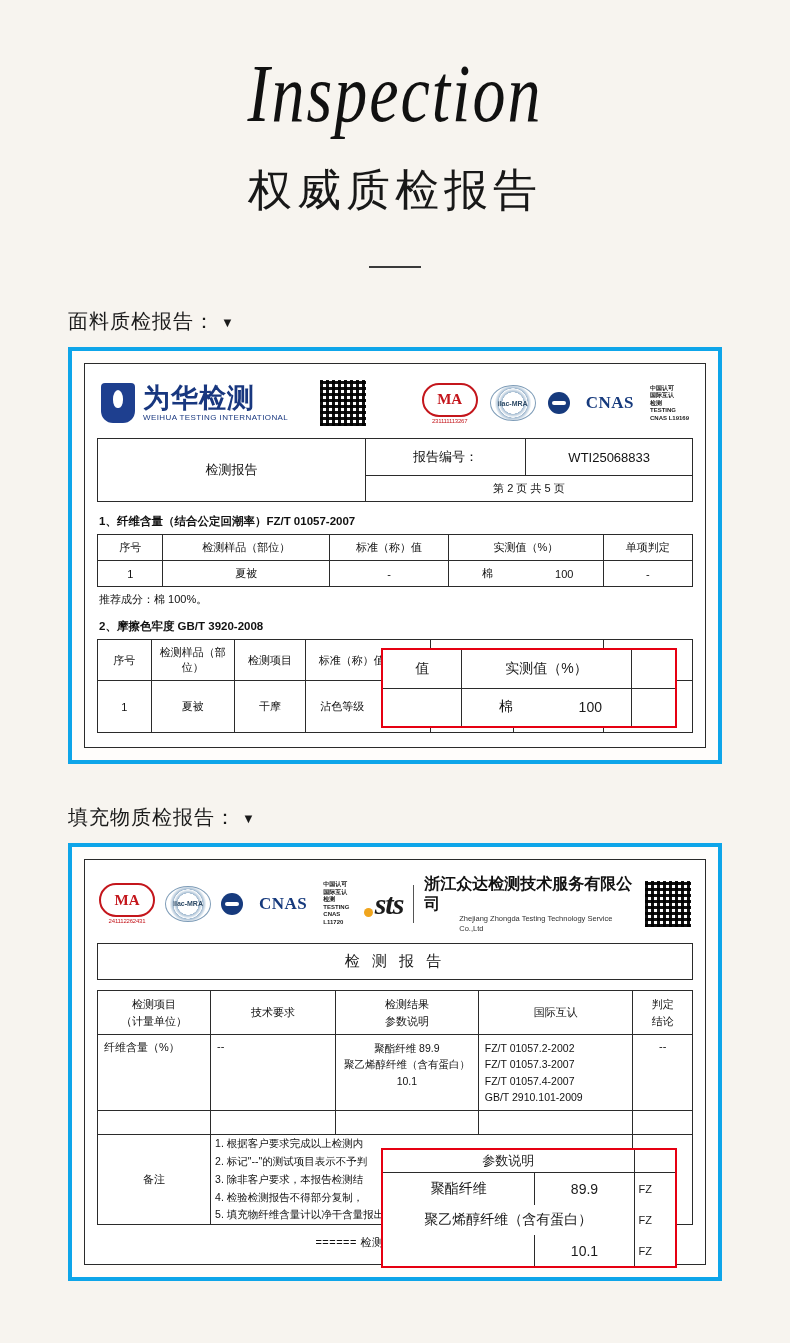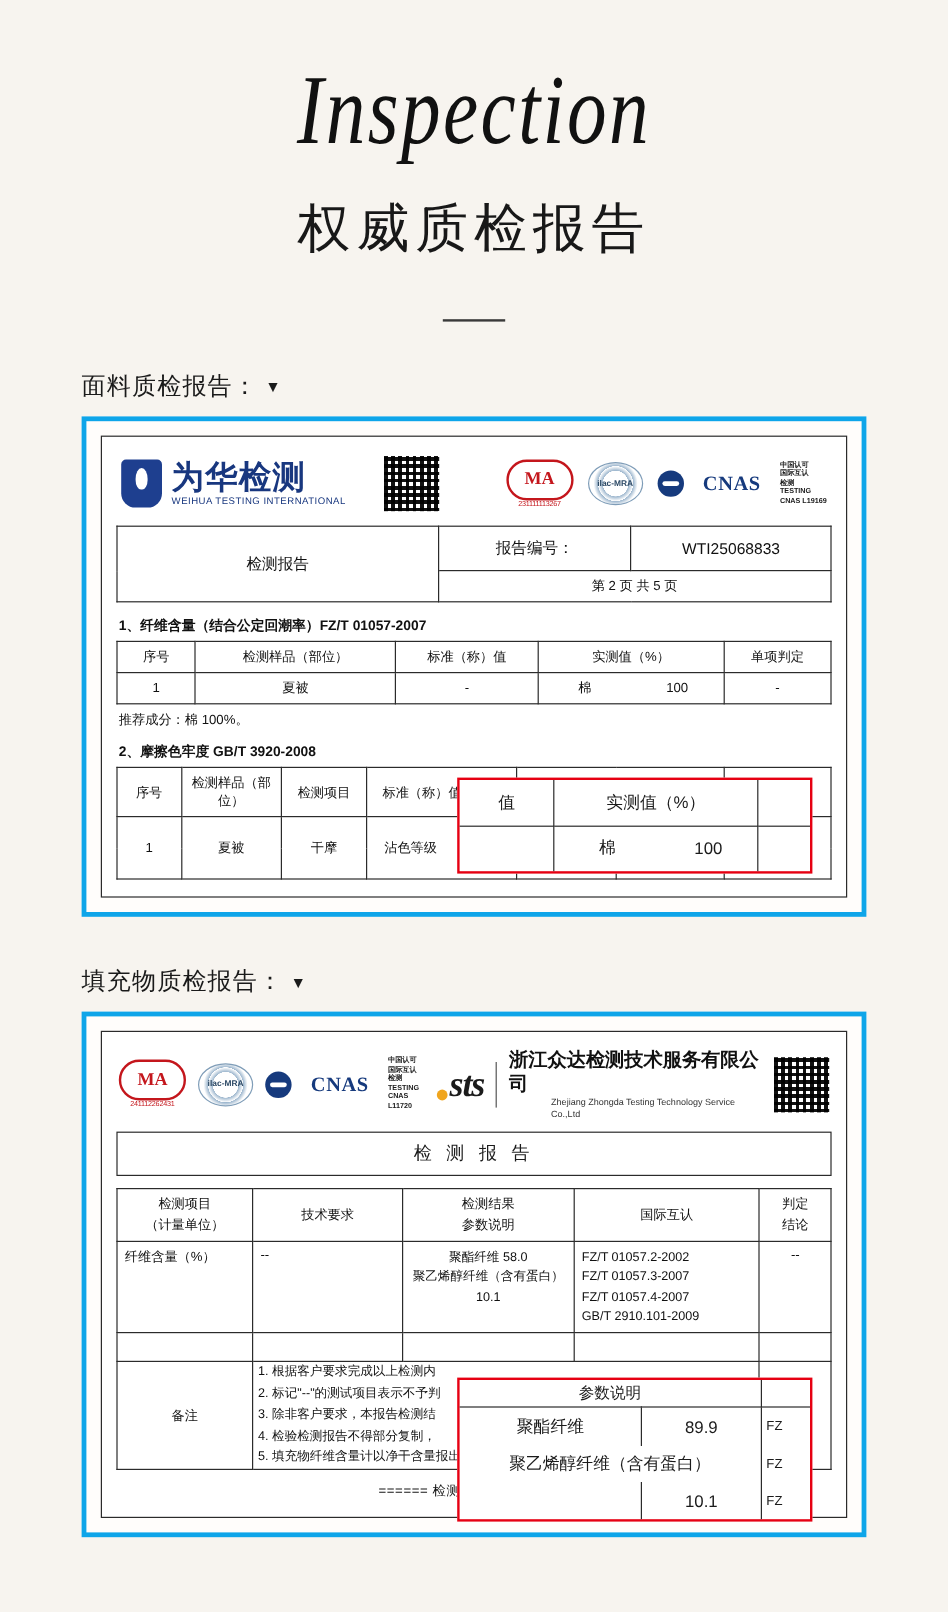--- a/index.html
+++ b/index.html
@@ -438,21 +438,21 @@
         <th style="width:26%">国际互认</th>
         <th style="width:10%;line-height:1.5">
           <span>判定</span><br>
           <span>结论</span>
         </th>
       </tr>
       <tr>
         <td style="text-align:left;padding-left:6px;vertical-align:top;height:68px">纤维含量（%）</td>
         <td style="text-align:left;padding-left:6px;vertical-align:top">--</td>
         <td style="vertical-align:top;line-height:1.55;font-size:10.5px">
-          <div>聚酯纤维     58.0</div>
+          <div>聚酯纤维     89.9</div>
           <div>聚乙烯醇纤维（含有蛋白）</div>
           <div>10.1</div>
         </td>
         <td style="text-align:left;padding-left:6px;vertical-align:top;line-height:1.55;font-size:10.5px">
           <div>FZ/T 01057.2-2002</div>
           <div>FZ/T 01057.3-2007</div>
           <div>FZ/T 01057.4-2007</div>
           <div>GB/T 2910.101-2009</div>
         </td>
         <td style="vertical-align:top">--</td>

